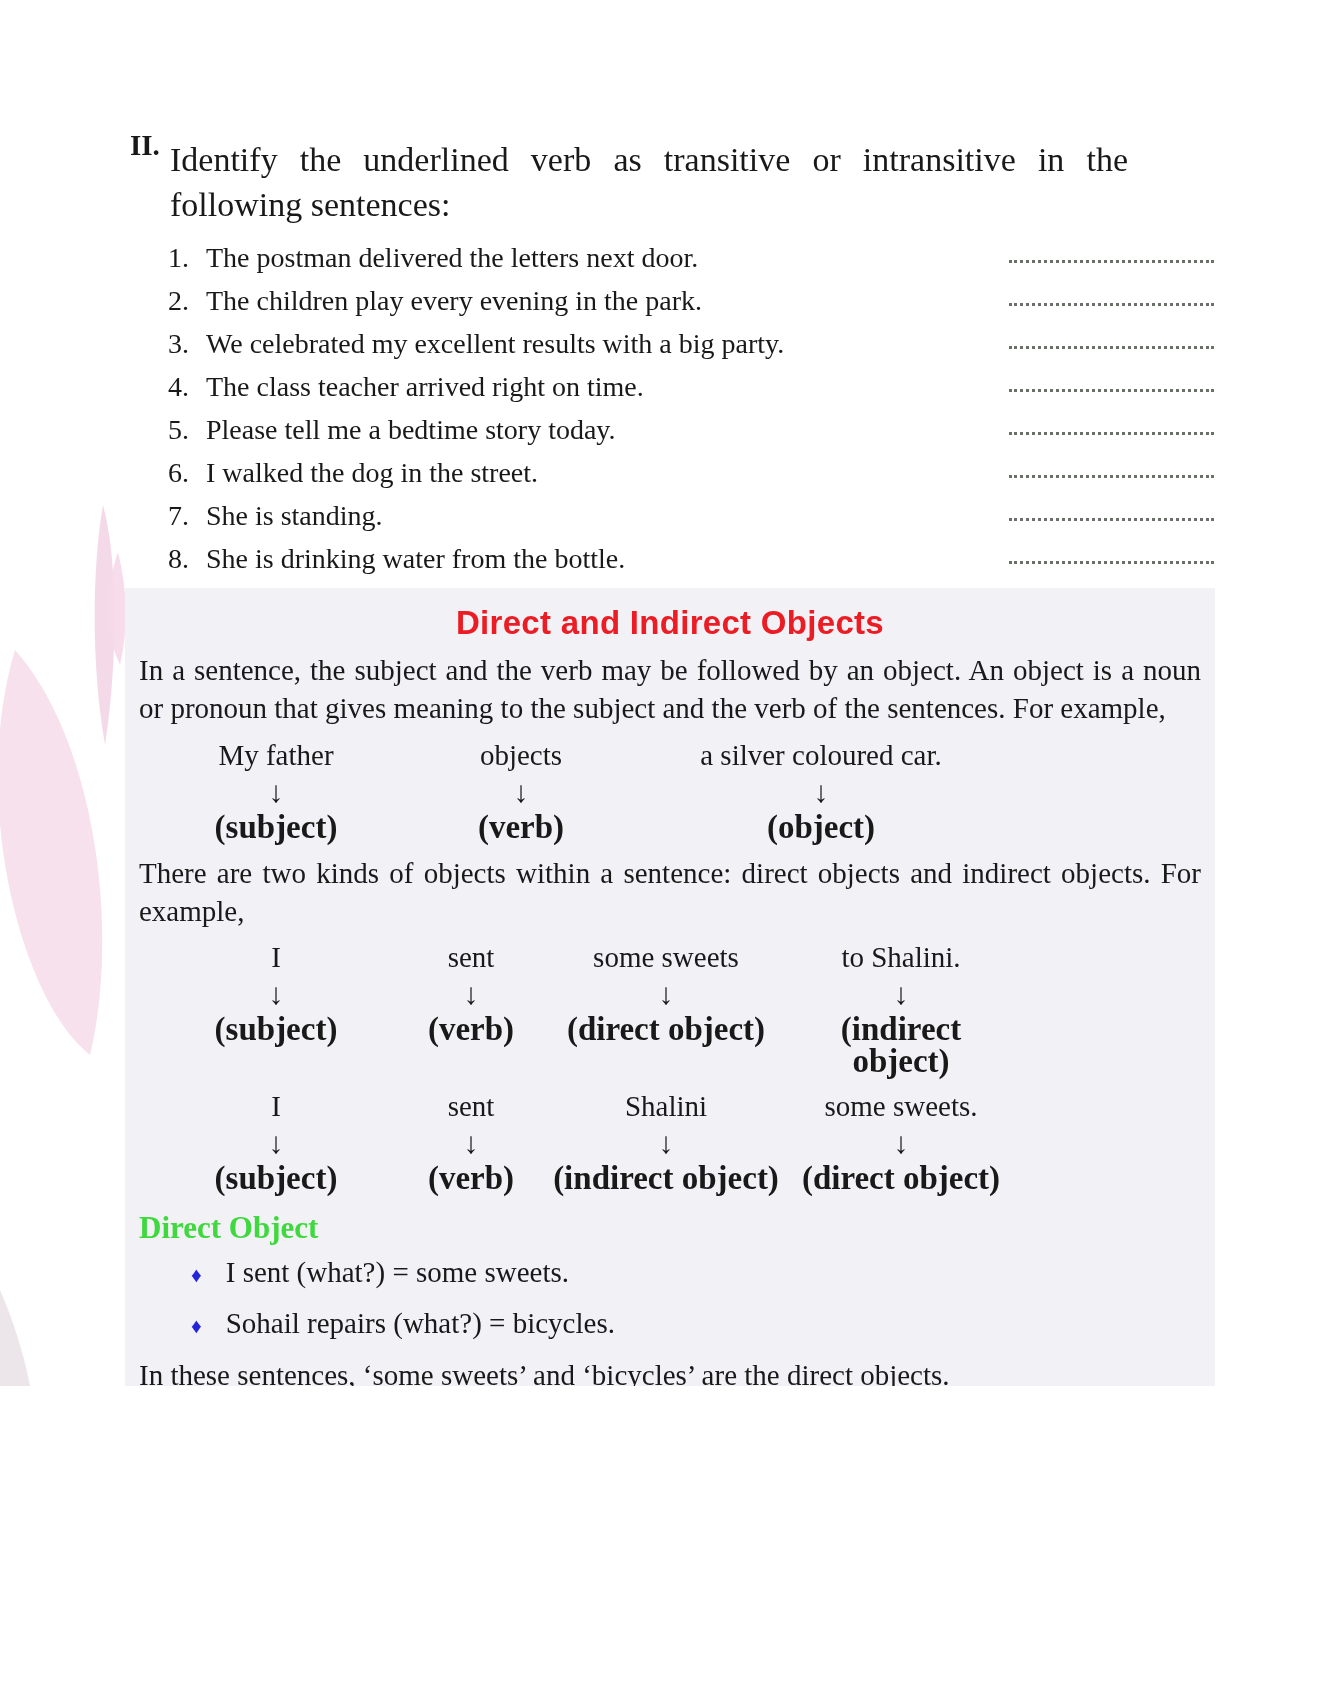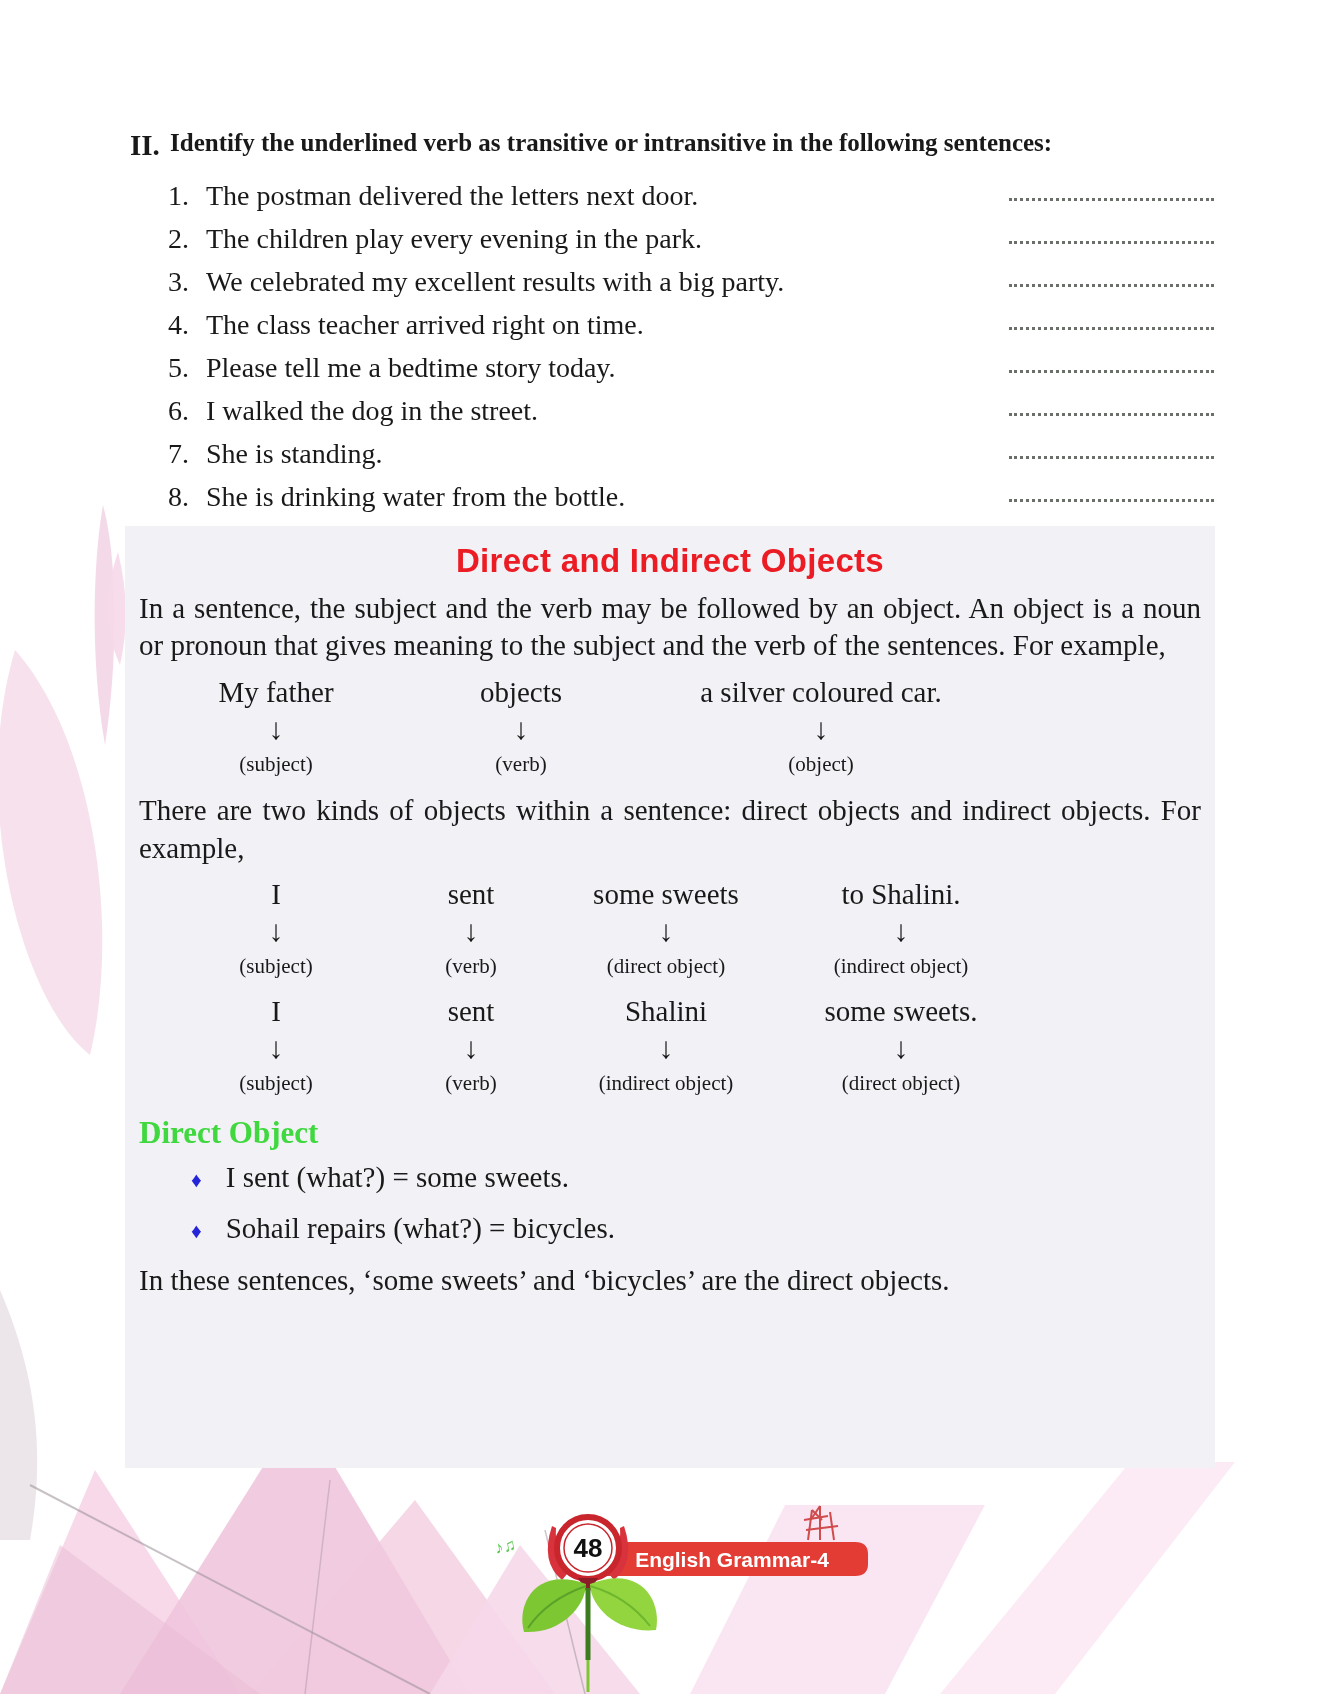--- a/index.html
+++ b/index.html
@@ -1,27 +1,27 @@
 <!DOCTYPE html>
 <html><head>
 <meta charset="utf-8">
 <style>
   html,body{margin:0;padding:0;}
   .page{
-    position:relative; width:1334px; height:1694px;
+    position:relative; width:1334px; height:1386px;
     background:#ffffff; overflow:hidden;
     font-family:"Liberation Serif", serif; color:#191919;
   }
   .decor{position:absolute; inset:0; z-index:0;}
   .content{position:relative; z-index:2; padding-top:126px;}
 
   
   .ex-head{display:flex; margin-left:130px; width:998px;}
   .ex-head .roman{font-weight:bold; font-size:29px; width:40px; flex:none; line-height:1.33;}
-  .ex-head .title{font-weight:bold; font-size:25px; text-align:justify; flex:1; line-height:1.33;}
+  .ex-head .title{font-weight:normal; font-size:34px; text-align:justify; flex:1; line-height:1.33;margin-top:11px;}
   .ex-list{margin:16px 0 0 168px; width:1046px;}
   .ex-row{display:flex; align-items:baseline; font-size:28px; line-height:30px; margin-bottom:13px;}
   .ex-row .num{width:38px; flex:none;}
   .ex-row .sentence{flex:none; white-space:nowrap;}
   .ex-row .spacer{flex:1;}
   .dots{width:205px; flex:none; border-bottom:3.5px dotted #6a6f6a; height:20px; transform:translateY(-4px);}
   .u{text-decoration-thickness:2px; text-underline-offset:5px;}
 
   
   .panel{
@@ -34,21 +34,21 @@
   }
   .para{font-size:29px; line-height:1.30; text-align:justify; margin:0;}
   .it{}
 
   .ex3,.ex4{display:grid; margin:10px 0 12px 12px;}
   .ex3{grid-template-columns:250px 240px 360px;}
   .ex4{grid-template-columns:250px 140px 250px 220px;}
   .ex3 span,.ex4 span{text-align:center;}
   .ex-word{font-size:29px; line-height:34px;}
   .ex-arrow{font-size:30px; line-height:34px; padding:3px 0 2px;}
-  .ex-label{font-size:21px; line-height:32px;}
+  .ex-label{font-size:33px; line-height:32px;font-weight:bold;}
 
   .do-head{font-size:31px; font-weight:bold; color:#3fd83f; margin:16px 0 6px;}
   .term{color:#e81fe8;}
 
   .bullet-row{display:flex; align-items:baseline; font-size:29px; line-height:32px; margin:10px 0 16px 52px;}
   .bullet-row .dmd{color:#2425d8; font-size:21px; flex:none; margin-right:24px;}
   .closing{font-size:29px; line-height:34px; margin-top:4px;}
 
   
   .footer-art{position:absolute; left:460px; top:1492px; z-index:3;}

